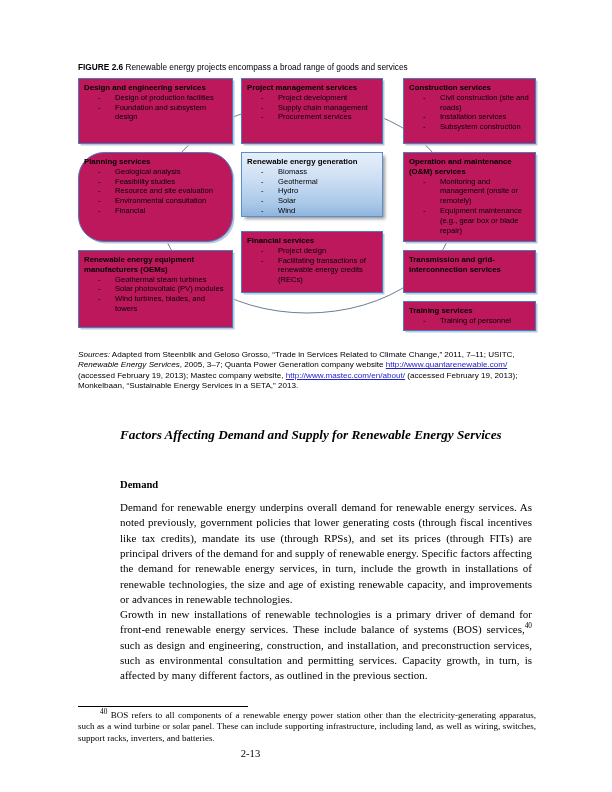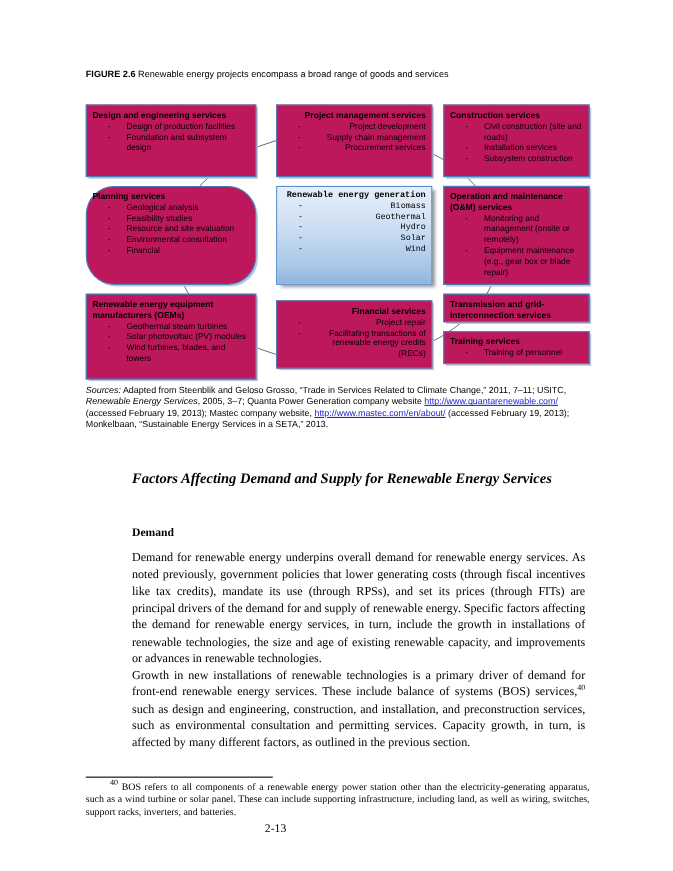--- a/index.html
+++ b/index.html
@@ -26,21 +26,21 @@
     position: absolute;
     left: 78px;
     top: 62px;
     width: 458px;
   }
   .figure-caption {
     font-family: "Liberation Sans", sans-serif;
     font-size: 8.3px;
     line-height: 11px;
     color: #000;
-    margin-bottom: 22px;
+    margin-bottom: 5px;
     white-space: nowrap;
   }
   .figure-caption .fig-label {
     font-weight: bold;
   }
 
   .figure-body {
     position: relative;
     width: 458px;
     height: 272px;
@@ -53,21 +53,21 @@
     width: 458px; height: 272px;
     z-index: 1;
     pointer-events: none;
   }
 
   .col {
     position: absolute;
     z-index: 2;
   }
   .col-left  { left: 0px;   width: 155px; }
-  .col-mid   { left: 173px; width: 142px; text-align: right; }
+  .col-mid   { left: 163px; width: 142px; }
   .col-right { left: 325px; width: 133px; }
 
   .box {
     border: 1px solid #4a7ebb;
     background: #be185d;
     box-shadow: 2px 2px 0 -0.5px #b8c9df;
     padding: 4px 5px 5px 5px;
     margin-bottom: 8px;
     box-sizing: border-box;
     font-family: "Liberation Sans", sans-serif;
@@ -103,26 +103,26 @@
     background: linear-gradient(to bottom, #e6effa 0%, #cfe0f4 38%, #a8c7e8 82%, #8fb4de 100%);
     box-shadow: 3px 3px 3px -1px #9a9a9a;
   }
 
   
   #box-design        { height: 66px; }
   #box-planning      { height: 90px; border-radius: 26px; }
   #box-oem           { height: 78px; }
 
   #box-projmgmt      { height: 66px; }
-  #box-generation    { height: 90px; font-family: Liberation Mono, monospace; }
+  #box-generation    { height: 65px; }
   #box-financial     { height: 62px; }
 
   #box-construction  { height: 66px; }
   #box-om            { height: 90px; }
-  #box-transmission  { height: 26px; }
+  #box-transmission  { height: 43px; }
   #box-training      { height: 30px; }
 
   .col-mid  { top: 0px; }
   .col-mid #box-generation { margin-top: 8px; }
   .col-mid #box-financial  { margin-top: 14px; }
 
   
   .sources {
     position: absolute;
     left: 78px;
@@ -270,21 +270,21 @@
             <li><span class="dash">-</span><span>Geothermal</span></li>
             <li><span class="dash">-</span><span>Hydro</span></li>
             <li><span class="dash">-</span><span>Solar</span></li>
             <li><span class="dash">-</span><span>Wind</span></li>
           </ul>
         </div>
 
         <div class="box" id="box-financial">
           <div class="box-title">Financial services</div>
           <ul>
-            <li><span class="dash">-</span><span>Project repair</span></li>
+            <li><span class="dash">-</span><span>Project design</span></li>
             <li><span class="dash">-</span><span>Facilitating transactions of renewable energy credits (RECs)</span></li>
           </ul>
         </div>
       </div>
 
       <div class="col col-right">
 
         <div class="box" id="box-construction">
           <div class="box-title">Construction services</div>
           <ul>

